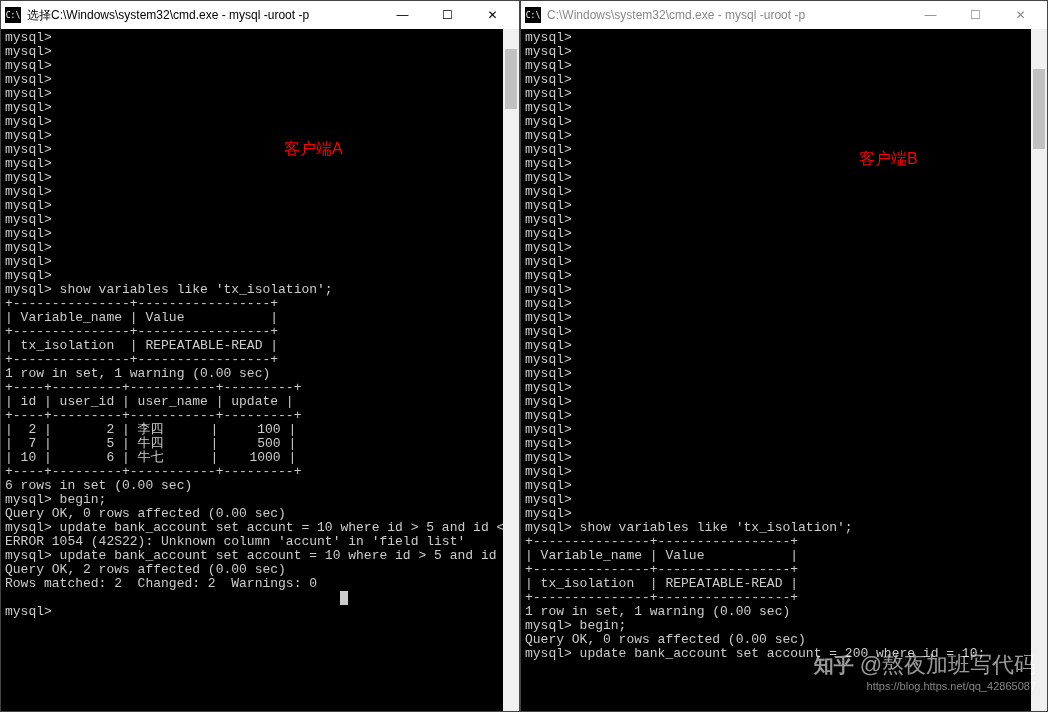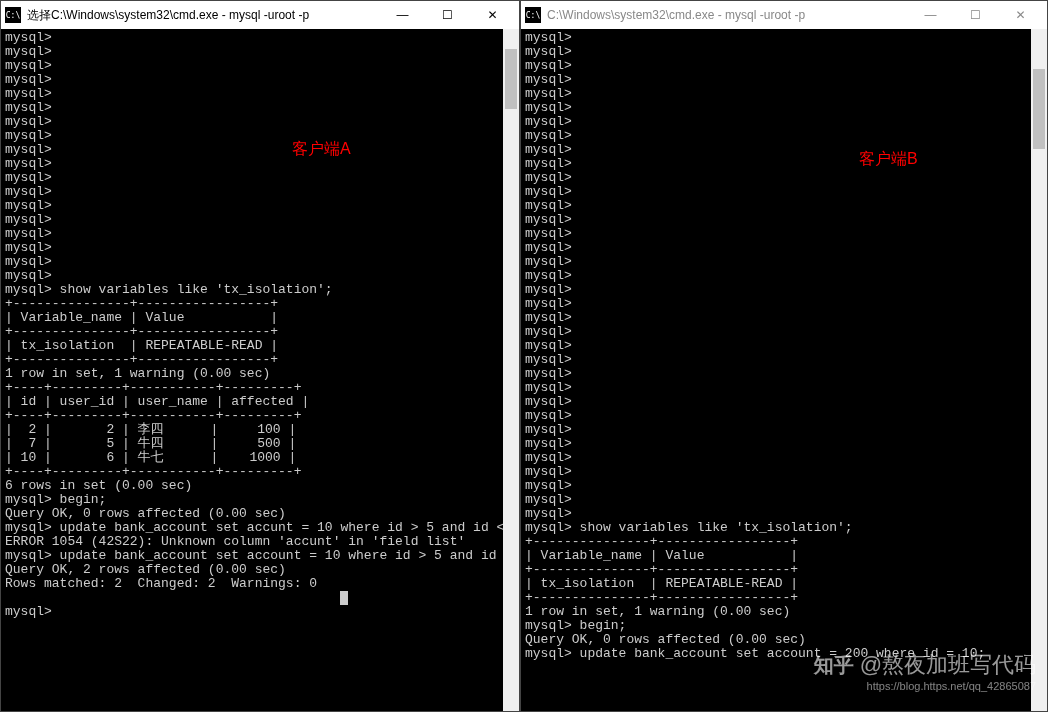--- a/index.html
+++ b/index.html
@@ -69,21 +69,21 @@
     line-height: 14px;
     font-size: 13px;
   }
   .label-overlay {
     position: absolute;
     color: #ff0000;
     font-size: 16px;
     font-family: sans-serif;
     pointer-events: none;
   }
-  .label-a { left: 291px; top: 110px; }
+  .label-a { left: 283px; top: 110px; }
   .label-b { left: 290px; top: 120px; margin-left: 48px; }
 
   .scrollbar-v {
     position: absolute;
     right: 0; top: 28px; bottom: 0;
     width: 16px;
     background: #f0f0f0;
   }
   .scrollbar-thumb {
     position: absolute;
@@ -158,21 +158,21 @@
       <div class="term-line">mysql&gt;</div>
       <div class="term-line">mysql&gt; show variables like 'tx_isolation';</div>
       <div class="term-line">+---------------+-----------------+</div>
       <div class="term-line">| Variable_name | Value           |</div>
       <div class="term-line">+---------------+-----------------+</div>
       <div class="term-line">| tx_isolation  | REPEATABLE-READ |</div>
       <div class="term-line">+---------------+-----------------+</div>
       <div class="term-line">1 row in set, 1 warning (0.00 sec)</div>
       <div class="term-line"></div>
       <div class="term-line">+----+---------+-----------+---------+</div>
-      <div class="term-line">| id | user_id | user_name | affected |</div>
+      <div class="term-line">| id | user_id | user_name | update |</div>
       <div class="term-line">+----+---------+-----------+---------+</div>
       <div class="term-line">|  2 |       2 | 李四      |     100 |</div>
       <div class="term-line">|  7 |       5 | 牛四      |     500 |</div>
       <div class="term-line">| 10 |       6 | 牛七      |    1000 |</div>
       <div class="term-line">+----+---------+-----------+---------+</div>
       <div class="term-line">6 rows in set (0.00 sec)</div>
       <div class="term-line"></div>
       <div class="term-line">mysql&gt; begin;</div>
       <div class="term-line">Query OK, 0 rows affected (0.00 sec)</div>
       <div class="term-line"></div>

